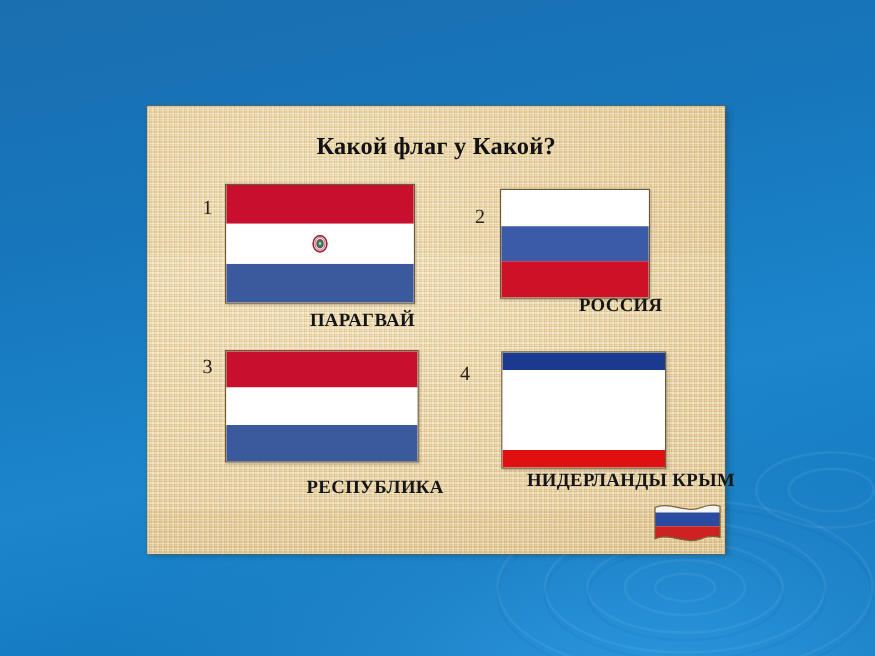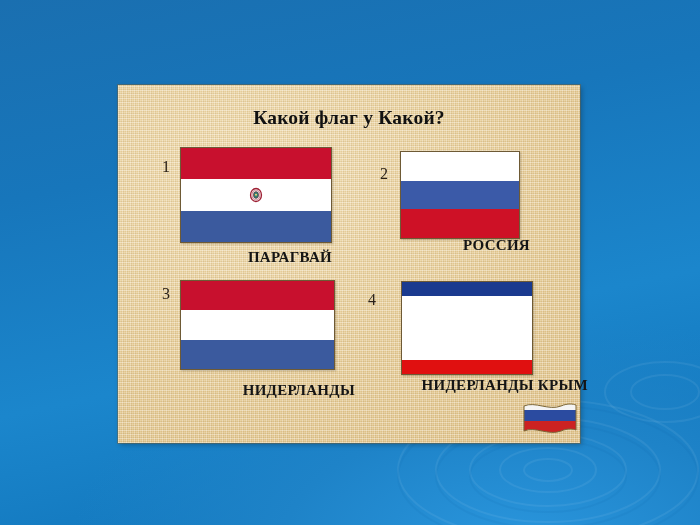--- a/index.html
+++ b/index.html
@@ -162,21 +162,21 @@
       <div class="caption" style="left:272px; top:152px; width:140px;">РОССИЯ</div>
     </div>
 
     <div class="cell">
       <div class="num" style="left:44px; top:200px;">3</div>
       <div class="flag" style="left:62px; top:195px; width:155px; height:90px;">
         <div class="stripe" style="height:33.4%; background:#c8102e;"></div>
         <div class="stripe" style="height:33.2%; background:#ffffff;"></div>
         <div class="stripe" style="height:33.4%; background:#3b5a9e;"></div>
       </div>
-      <div class="caption" style="left:42px; top:297px; width:195px;">НИДЕРЛАНДЫ</div>
+      <div class="caption" style="left:42px; top:297px; width:195px;">РЕСПУБЛИКА</div>
     </div>
 
     <div class="cell">
       <div class="num" style="left:250px; top:206px;">4</div>
       <div class="flag" style="left:283px; top:196px; width:132px; height:94px;">
         <div class="stripe" style="height:15%; background:#1a3a8f;"></div>
         <div class="stripe" style="height:70%; background:#ffffff;"></div>
         <div class="stripe" style="height:15%; background:#e01010;"></div>
       </div>
       <div class="caption" style="left:228px; top:292px; width:242px;">НИДЕРЛАНДЫ КРЫМ</div>

